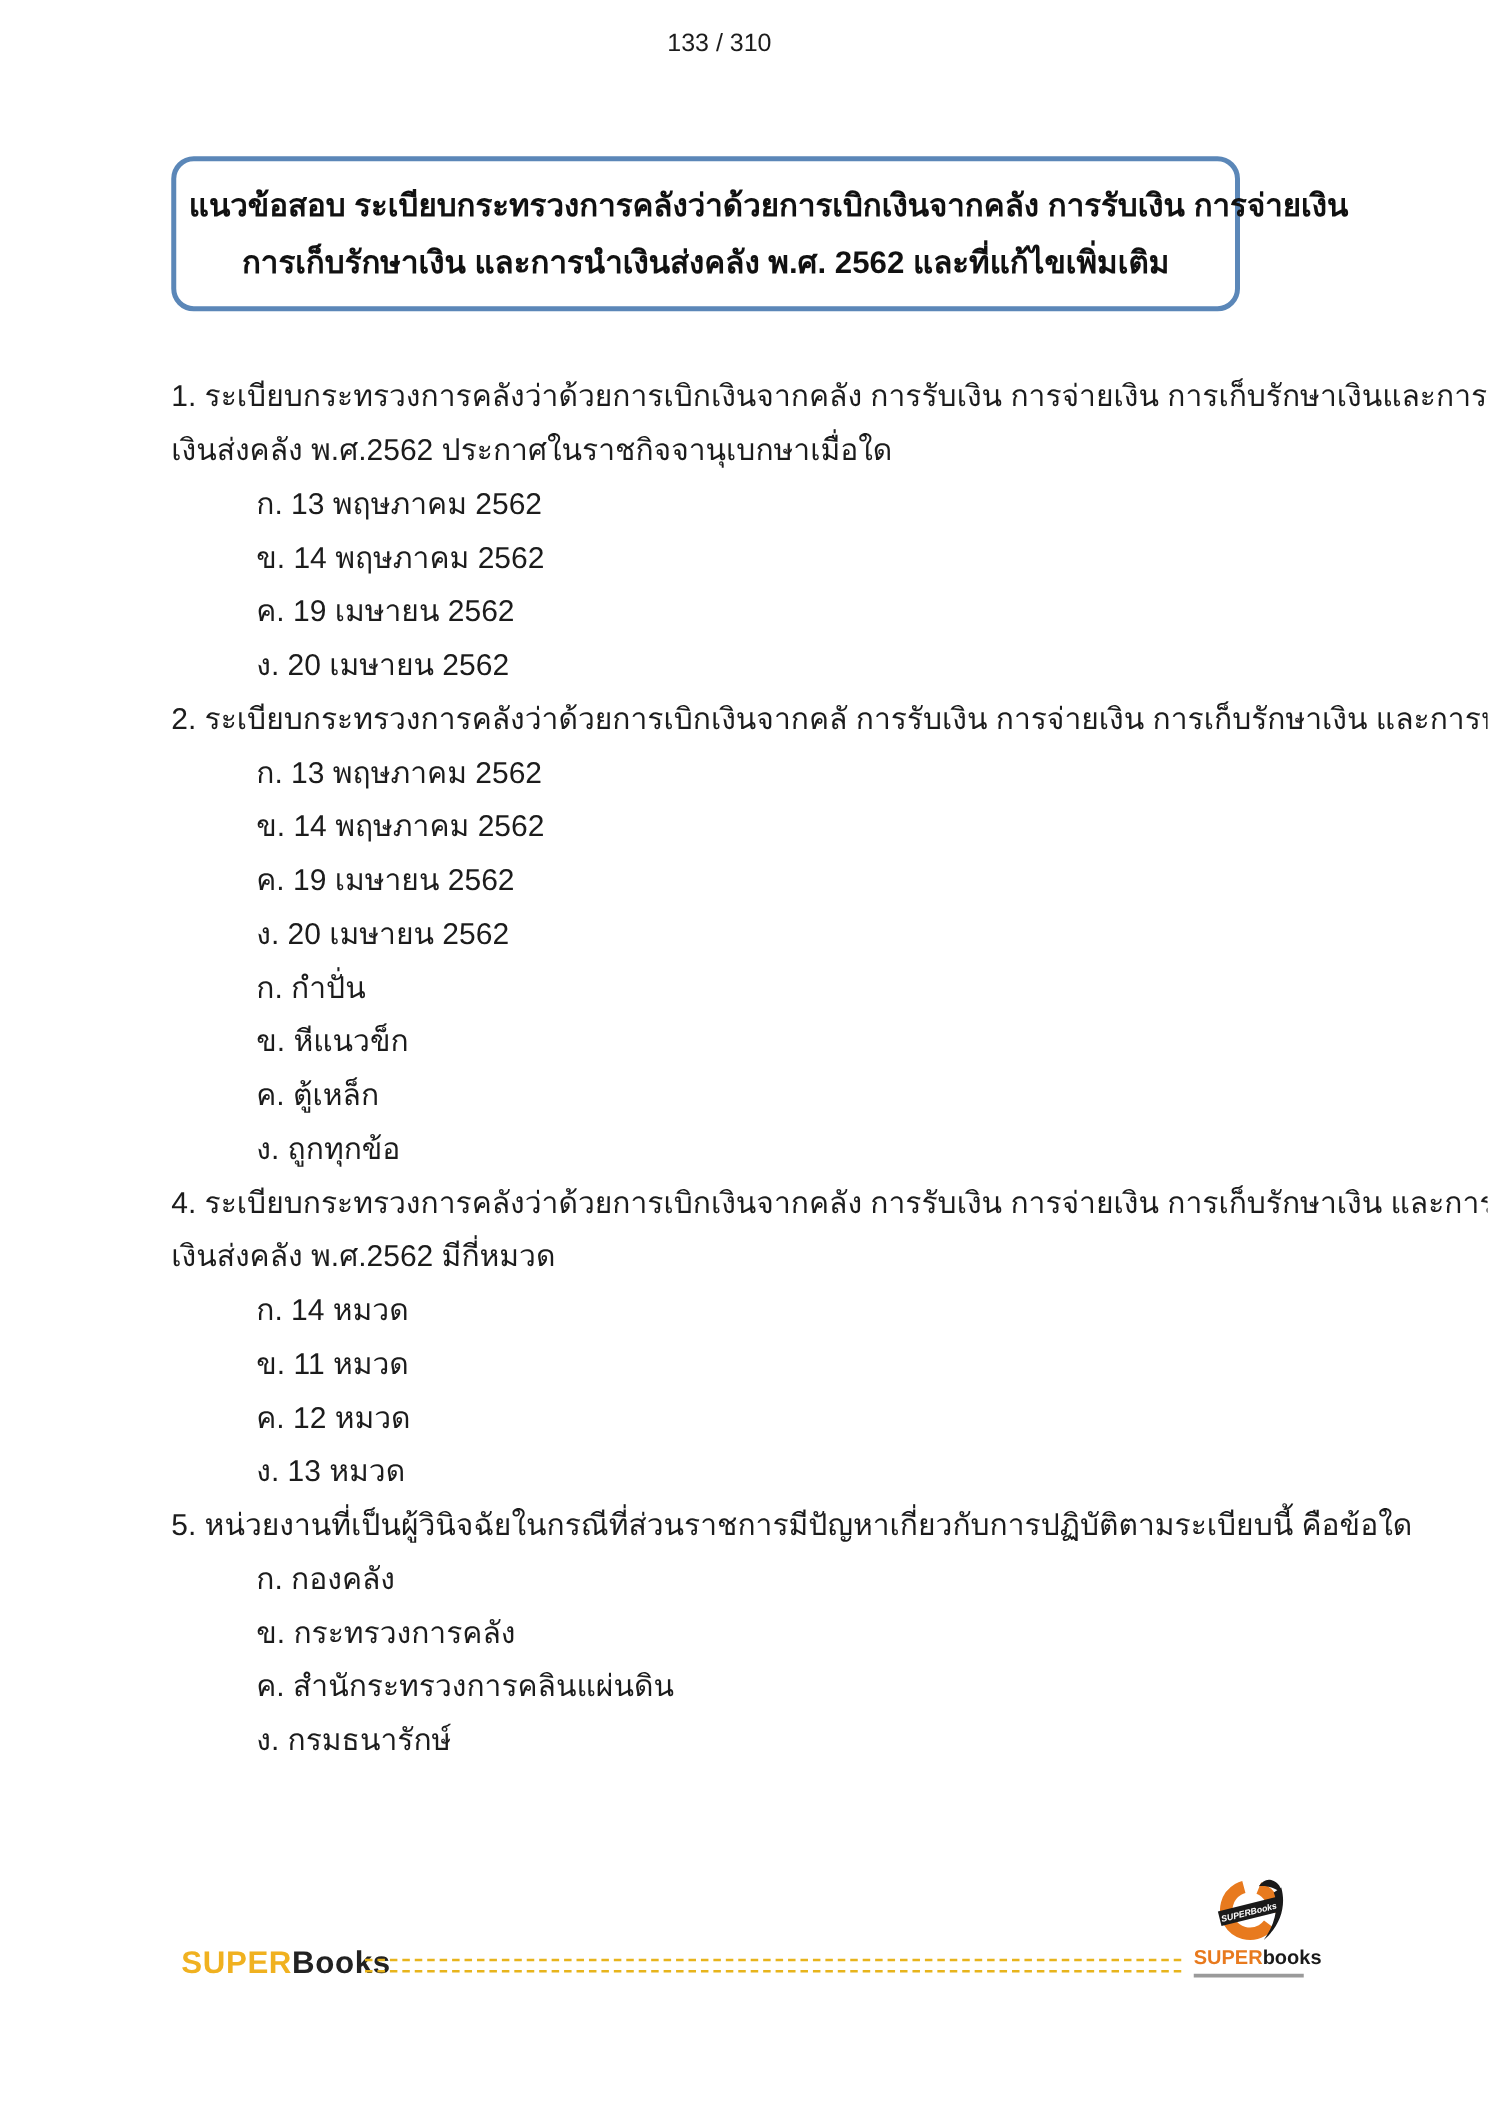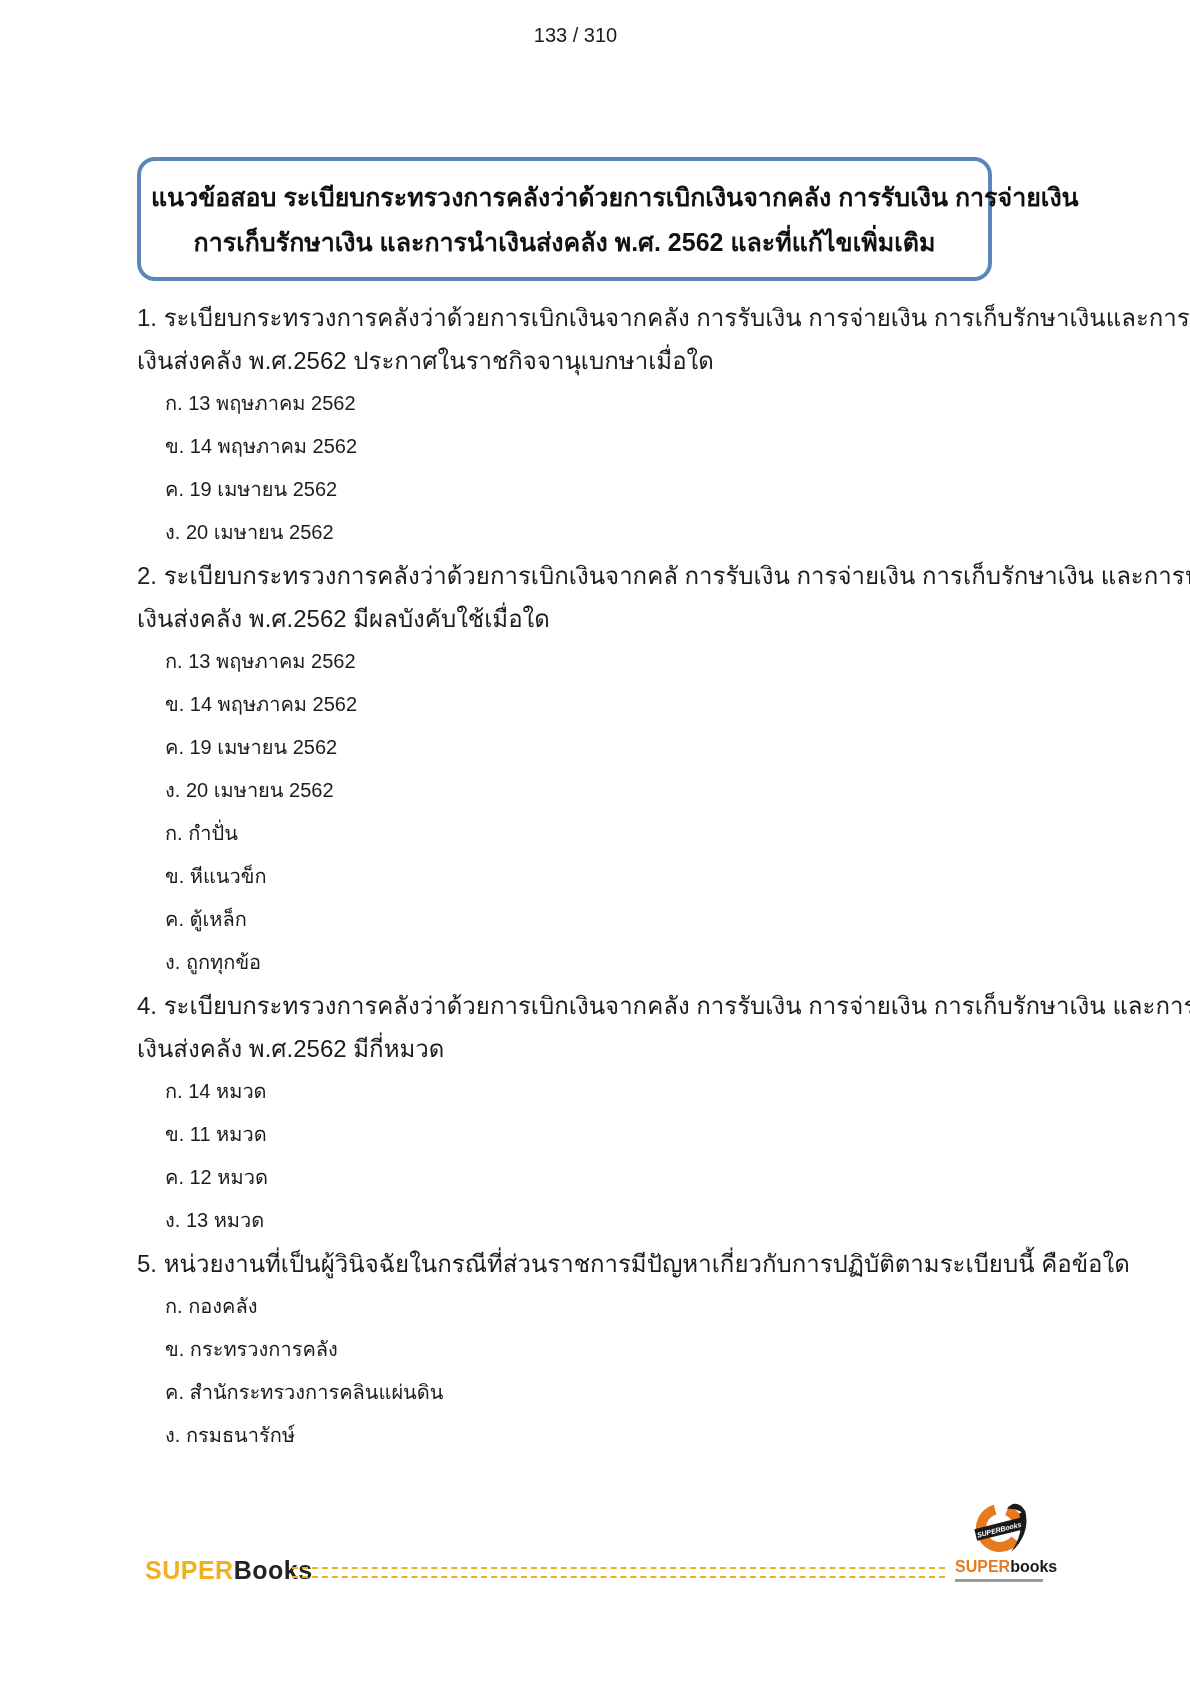--- a/index.html
+++ b/index.html
@@ -13,35 +13,34 @@
   }
   .page-number{
     position:absolute;top:24px;left:0;width:1151px;
     text-align:center;font-size:20px;color:#1c1c1c;
   }
   .title-box{
     position:absolute;left:137px;top:125px;width:827px;
     border:4px solid #5b87b8;border-radius:18px;
     padding:14px 10px 12px 10px;
     background:#ffffff;
-    margin-top:32px;
   }
   .title-line{
     text-align:center;font-weight:bold;font-size:25px;line-height:45px;
     color:#111111;white-space:nowrap;
   }
   .content{
     position:absolute;left:137px;top:296px;width:930px;
   }
   .q-line{
     font-size:24px;line-height:43px;height:43px;white-space:nowrap;color:#1c1c1c;
   }
   .choice-line{
-    font-size:20px;line-height:43px;height:43px;white-space:nowrap;color:#1c1c1c;
-    margin-left:28px;
+    font-size:24px;line-height:43px;height:43px;white-space:nowrap;color:#1c1c1c;
+    margin-left:68px;
   }
   .footer-wordmark{
     position:absolute;left:145px;top:1556px;
     font-size:25px;font-weight:bold;letter-spacing:0.5px;white-space:nowrap;
   }
   .footer-wordmark .super{color:#f0b120;}
   .footer-wordmark .books{color:#222222;font-weight:600;}
   .footer-dashes{
     position:absolute;left:292px;top:1567px;width:653px;height:7px;
     border-top:2px dashed #e8b41c;border-bottom:2px dashed #e8b41c;
@@ -73,21 +72,20 @@
     <div class="q-line">1. ระเบียบกระทรวงการคลังว่าด้วยการเบิกเงินจากคลัง การรับเงิน การจ่ายเงิน การเก็บรักษาเงินและการนำ</div>
     <div class="q-line">เงินส่งคลัง พ.ศ.2562 ประกาศในราชกิจจานุเบกษาเมื่อใด</div>
     <div class="choice-line">ก. 13 พฤษภาคม 2562</div>
     <div class="choice-line">ข. 14 พฤษภาคม 2562</div>
     <div class="choice-line">ค. 19 เมษายน 2562</div>
     <div class="choice-line">ง. 20 เมษายน 2562</div>
   </div>
 
   <div>
     <div class="q-line">2. ระเบียบกระทรวงการคลังว่าด้วยการเบิกเงินจากคลั การรับเงิน การจ่ายเงิน การเก็บรักษาเงิน และการนำ</div>
-    <div class="q-line">เงินส่งคลัง พ.ศ.2562 มีผลบังคับใช้เมื่อใด</div>
     <div class="choice-line">ก. 13 พฤษภาคม 2562</div>
     <div class="choice-line">ข. 14 พฤษภาคม 2562</div>
     <div class="choice-line">ค. 19 เมษายน 2562</div>
     <div class="choice-line">ง. 20 เมษายน 2562</div>
   </div>
 
   <div>
     <div class="choice-line">ก. กำปั่น</div>
     <div class="choice-line">ข. หีแนวข็ก</div>
     <div class="choice-line">ค. ตู้เหล็ก</div>

